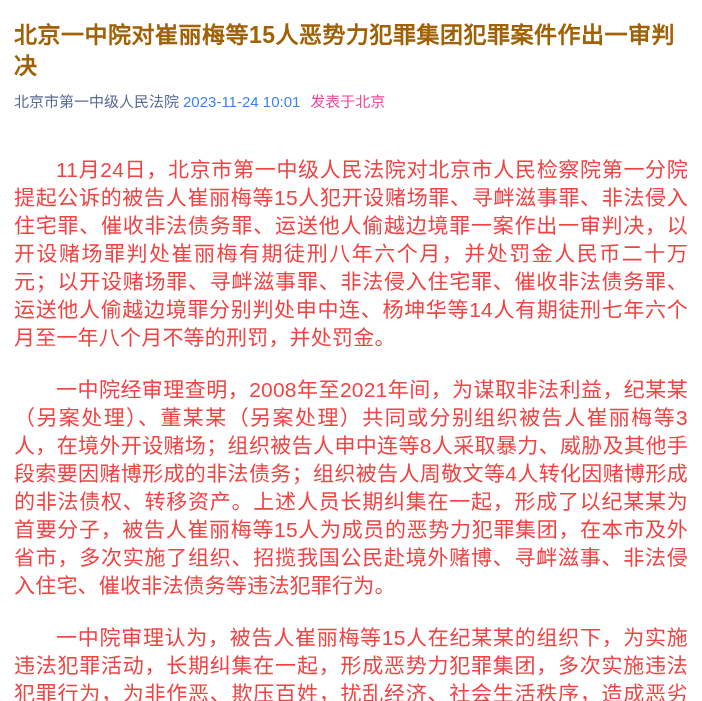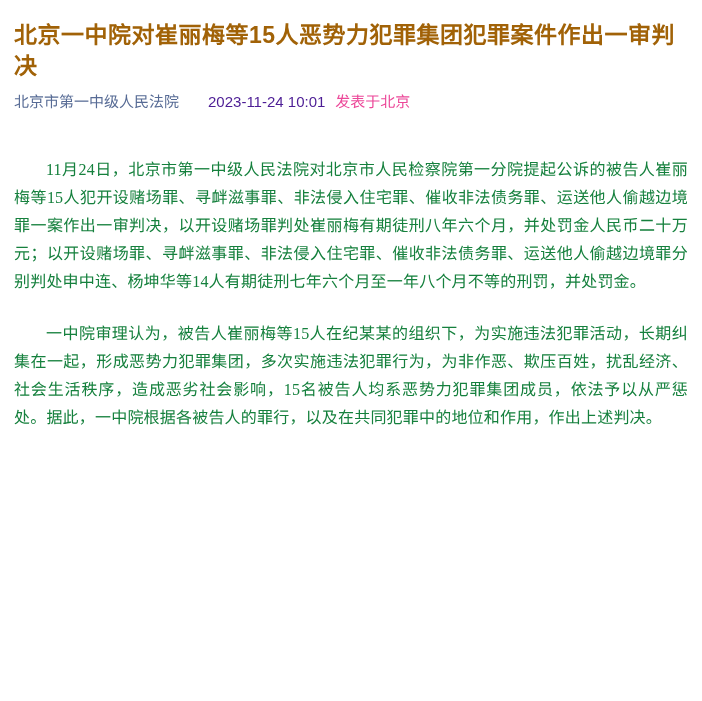--- a/index.html
+++ b/index.html
@@ -30,39 +30,39 @@
   .article-meta {
     margin-top: 10px;
     font-size: 15px;
     line-height: 20px;
     color: #b2b2b2;
     white-space: nowrap;
   }
   .account-link {
     color: #576b95;
     text-decoration: none;
-    margin-right: 29px;
+    margin-right: 4px;
     cursor: pointer;
   }
   .publish-time {
     margin-right: 10px;
-    color: #4c1d95;
+    color: #3b82f6;
   }
   .publish-location {
     color: #ec4899;
   }
   .article-content {
     margin-top: 44px;
   }
   .article-content p {
     margin: 0 0 24px 0;
-    font-family: Liberation Serif, serif;
-    font-size: 16px;
+    font-family: Liberation Sans, sans-serif;
+    font-size: 21px;
     line-height: 28px;
-    color: #15803d;
+    color: #ef4444;
     text-indent: 2em;
     text-align: justify;
     letter-spacing: 0.2px;
   }
   .article-content p:last-child {
     margin-bottom: 0;
   }
 </style>
 </head>
 <body>
@@ -70,17 +70,18 @@
 <div class="article">
 
   <h1 class="article-title">北京一中院对崔丽梅等15人恶势力犯罪集团犯罪案件作出一审判决</h1>
 
   <div class="article-meta">
     <a class="account-link">北京市第一中级人民法院</a><span class="publish-time">2023-11-24 10:01</span><span class="publish-location">发表于北京</span>
   </div>
 
   <div class="article-content">
     <p>11月24日，北京市第一中级人民法院对北京市人民检察院第一分院提起公诉的被告人崔丽梅等15人犯开设赌场罪、寻衅滋事罪、非法侵入住宅罪、催收非法债务罪、运送他人偷越边境罪一案作出一审判决，以开设赌场罪判处崔丽梅有期徒刑八年六个月，并处罚金人民币二十万元；以开设赌场罪、寻衅滋事罪、非法侵入住宅罪、催收非法债务罪、运送他人偷越边境罪分别判处申中连、杨坤华等14人有期徒刑七年六个月至一年八个月不等的刑罚，并处罚金。</p>
+    <p>一中院经审理查明，2008年至2021年间，为谋取非法利益，纪某某（另案处理）、董某某（另案处理）共同或分别组织被告人崔丽梅等3人，在境外开设赌场；组织被告人申中连等8人采取暴力、威胁及其他手段索要因赌博形成的非法债务；组织被告人周敬文等4人转化因赌博形成的非法债权、转移资产。上述人员长期纠集在一起，形成了以纪某某为首要分子，被告人崔丽梅等15人为成员的恶势力犯罪集团，在本市及外省市，多次实施了组织、招揽我国公民赴境外赌博、寻衅滋事、非法侵入住宅、催收非法债务等违法犯罪行为。</p>
     <p>一中院审理认为，被告人崔丽梅等15人在纪某某的组织下，为实施违法犯罪活动，长期纠集在一起，形成恶势力犯罪集团，多次实施违法犯罪行为，为非作恶、欺压百姓，扰乱经济、社会生活秩序，造成恶劣社会影响，15名被告人均系恶势力犯罪集团成员，依法予以从严惩处。据此，一中院根据各被告人的罪行，以及在共同犯罪中的地位和作用，作出上述判决。</p>
 
   </div>
 
 </div>
 
 </body></html>

